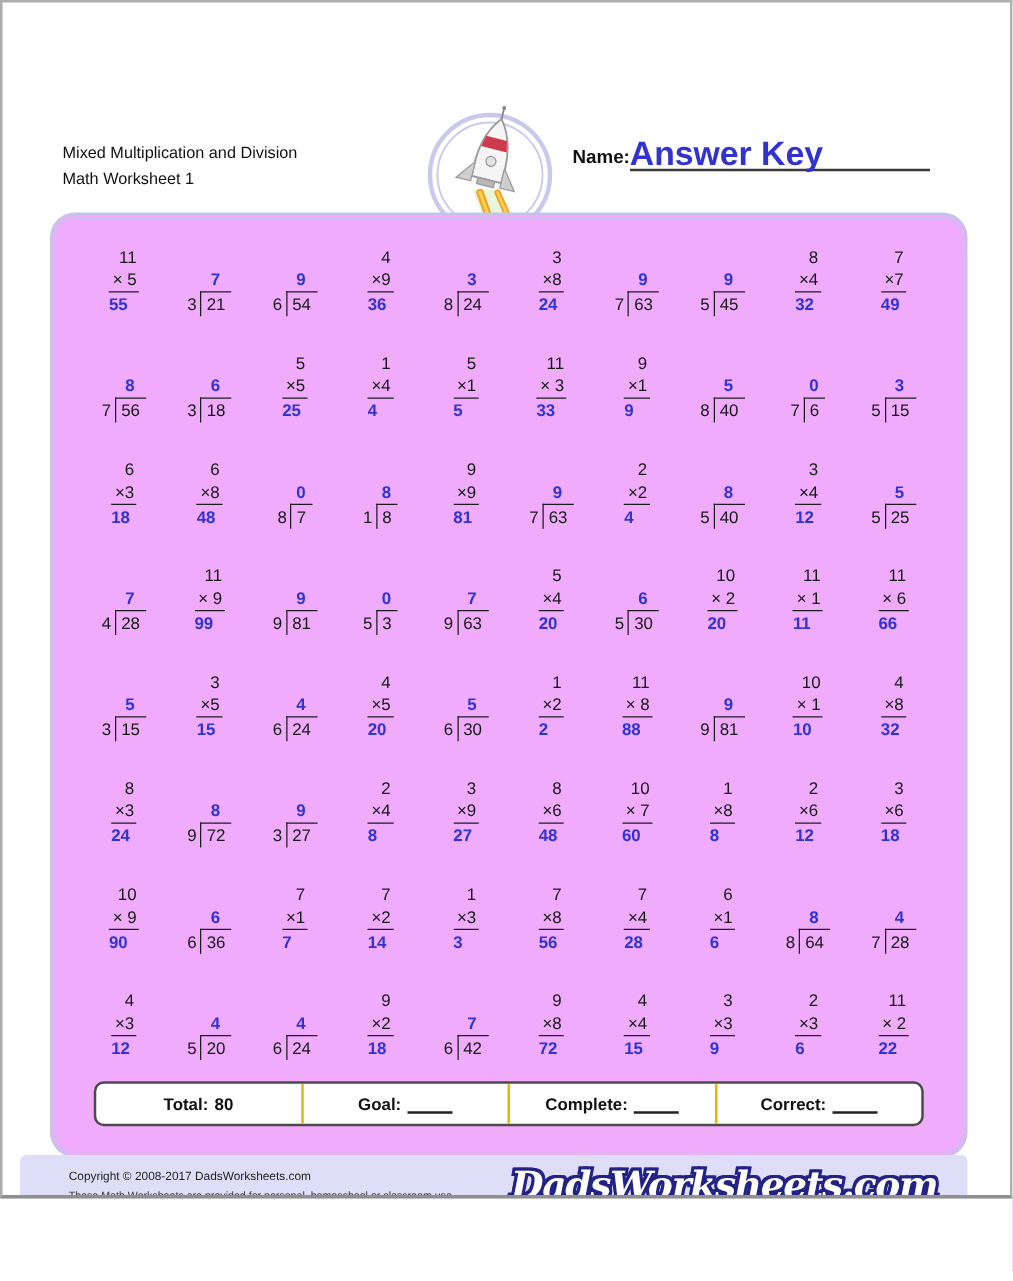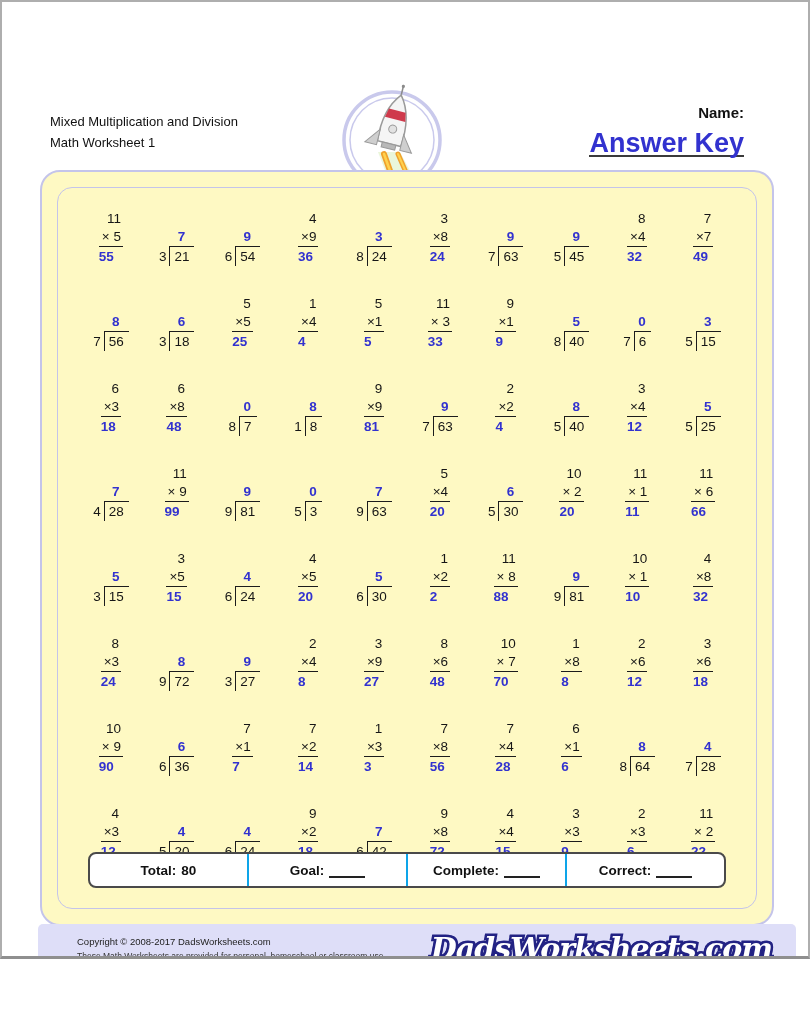--- a/index.html
+++ b/index.html
@@ -3,49 +3,49 @@
 <meta charset="utf-8">
 <style>
   html,body { margin:0; padding:0; background:#fff; }
   .page {
     position:relative; width:810px; height:959px; background:#fff;
     box-sizing:border-box; border:2px solid #aeaeae; border-bottom:3px solid #8f8f8f;
     font-family:"Liberation Sans","DejaVu Sans",sans-serif; overflow:hidden;
   }
   
   .title { position:absolute; left:48px; top:110px; font-size:13px; color:#111; line-height:1.6; }
-  .name-row { position:absolute; left:456px; top:102px; width:286px; display:flex; align-items:flex-end;flex-direction:column; }
+  .name-row { position:absolute; left:456px; top:102px; width:286px; display:flex; align-items:flex-end; }
   .name-label { font-weight:bold; font-size:15px; color:#111; padding-bottom:3px; }
   .name-line { flex:1; border-bottom:2px solid #3a3a3a; text-align:left; }
   .answer-key { color:var(--blue); font-weight:bold; font-size:27px; position:relative; top:4px; }
   .rocket-wrap { position:absolute; left:318px; top:80px; width:150px; height:170px; pointer-events:none; }
   
   .sheet { position:absolute; left:38px; top:168px; width:734px; height:756px;
-    border:2px solid var(--lav); border-radius:20px; padding:15px; box-sizing:border-box; background:#fef9c3; }
+    border:2px solid var(--lav); border-radius:20px; padding:2px; box-sizing:border-box; background:#f0abfc; }
   .sheet-inner { width:100%; height:100%; border:1px solid var(--lav); border-radius:15px; box-sizing:border-box; position:relative; }
   .grid { position:absolute; left:20px; right:20px; top:8px; display:grid;
     grid-template-columns:repeat(10,1fr); grid-auto-rows:85px; align-items:end; justify-items:center; }
   .cell { padding-bottom:15px; font-size:13.5px; color:#161616; }
   .mul { text-align:right; line-height:1.3; }
   .mtop { padding-right:2px; }
   .mbot { border-bottom:1.5px solid #1c1c1c; padding:0 2px 1px 3px; }
   .mans { font-weight:bold; color:var(--blue); text-align:left; padding-top:1px; }
   .dvp { display:grid; grid-template-columns:auto auto; line-height:1.3; }
   .dans { grid-column:2; grid-row:1; text-align:center; color:var(--blue); font-weight:bold; padding:0 5px 1px 4px; }
   .ddivisor { grid-column:1; grid-row:2; padding-right:3px; align-self:end; }
   .ddividend { grid-column:2; grid-row:2; border-top:1.5px solid #1c1c1c; border-left:1.5px solid #1c1c1c; padding:1px 5px 0 4px; }
   
   .summary-box { position:absolute; left:30px; right:30px; bottom:20px; height:32px;
     border:2px solid #4a4a4a; border-radius:8px; display:flex; align-items:stretch; overflow:hidden; background:#fff; }
   .sum-cell { flex:1; display:flex; align-items:center; justify-content:center; gap:5px;
-    font-size:13.5px; font-weight:bold; color:#111; border-left:2px solid #0ea5e9; }
+    font-size:13.5px; font-weight:bold; color:#111; border-left:2px solid #eab308; }
   .sum-cell:first-child { border-left:none; }
   .sum-blank { display:inline-block; width:36px; height:13px; border-bottom:2px solid #222; }
   
-  .footer-bar { position:absolute; left:36px; top:922px; width:758px; height:54px; background:var(--footbg);
+  .footer-bar { position:absolute; left:14px; top:922px; width:758px; height:54px; background:var(--footbg);
     border-radius:5px 5px 16px 16px; display:flex; justify-content:space-between; align-items:center;
     padding:2px 24px 8px 39px; box-sizing:border-box; }
   .foot-line1 { font-size:9.5px; color:#222; }
   .foot-line2 { font-size:8.5px; color:#333; margin-top:4px; }
   .logo { font-family:"DejaVu Serif","Liberation Serif",serif; font-style:italic; font-weight:bold;
     font-size:30px; letter-spacing:-1px; color:#fff;
     -webkit-text-stroke:5px var(--navy); paint-order:stroke fill;
     text-shadow:2px 2px 0 var(--navy), -2px -2px 0 var(--navy), 2px -2px 0 var(--navy), -2px 2px 0 var(--navy); }
 </style>
 </head>
@@ -481,21 +481,21 @@
             <div class="mul">
               <div class="mtop">8</div>
               <div class="mbot">×6</div>
               <div class="mans">48</div>
             </div>
           </div>
           <div class="cell">
             <div class="mul">
               <div class="mtop">10</div>
               <div class="mbot">×&nbsp;7</div>
-              <div class="mans">70</div>
+              <div class="mans">60</div>
             </div>
           </div>
           <div class="cell">
             <div class="mul">
               <div class="mtop">1</div>
               <div class="mbot">×8</div>
               <div class="mans">8</div>
             </div>
           </div>
           <div class="cell">

